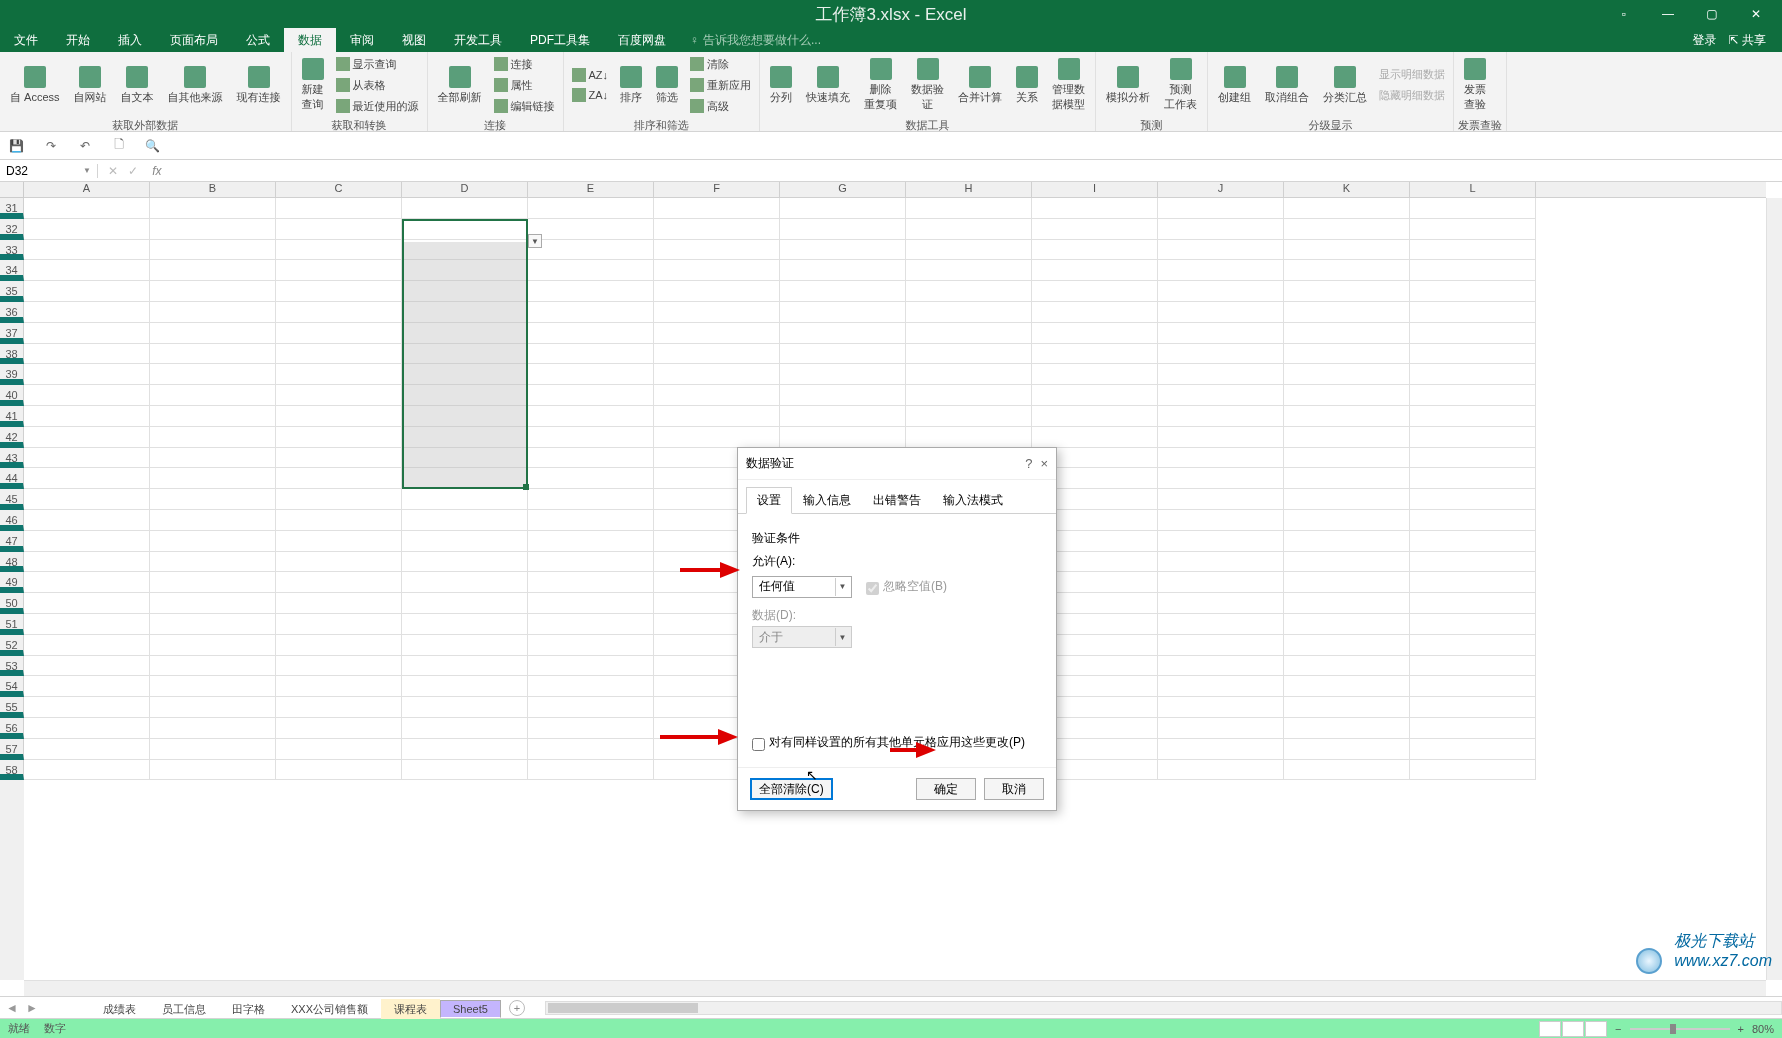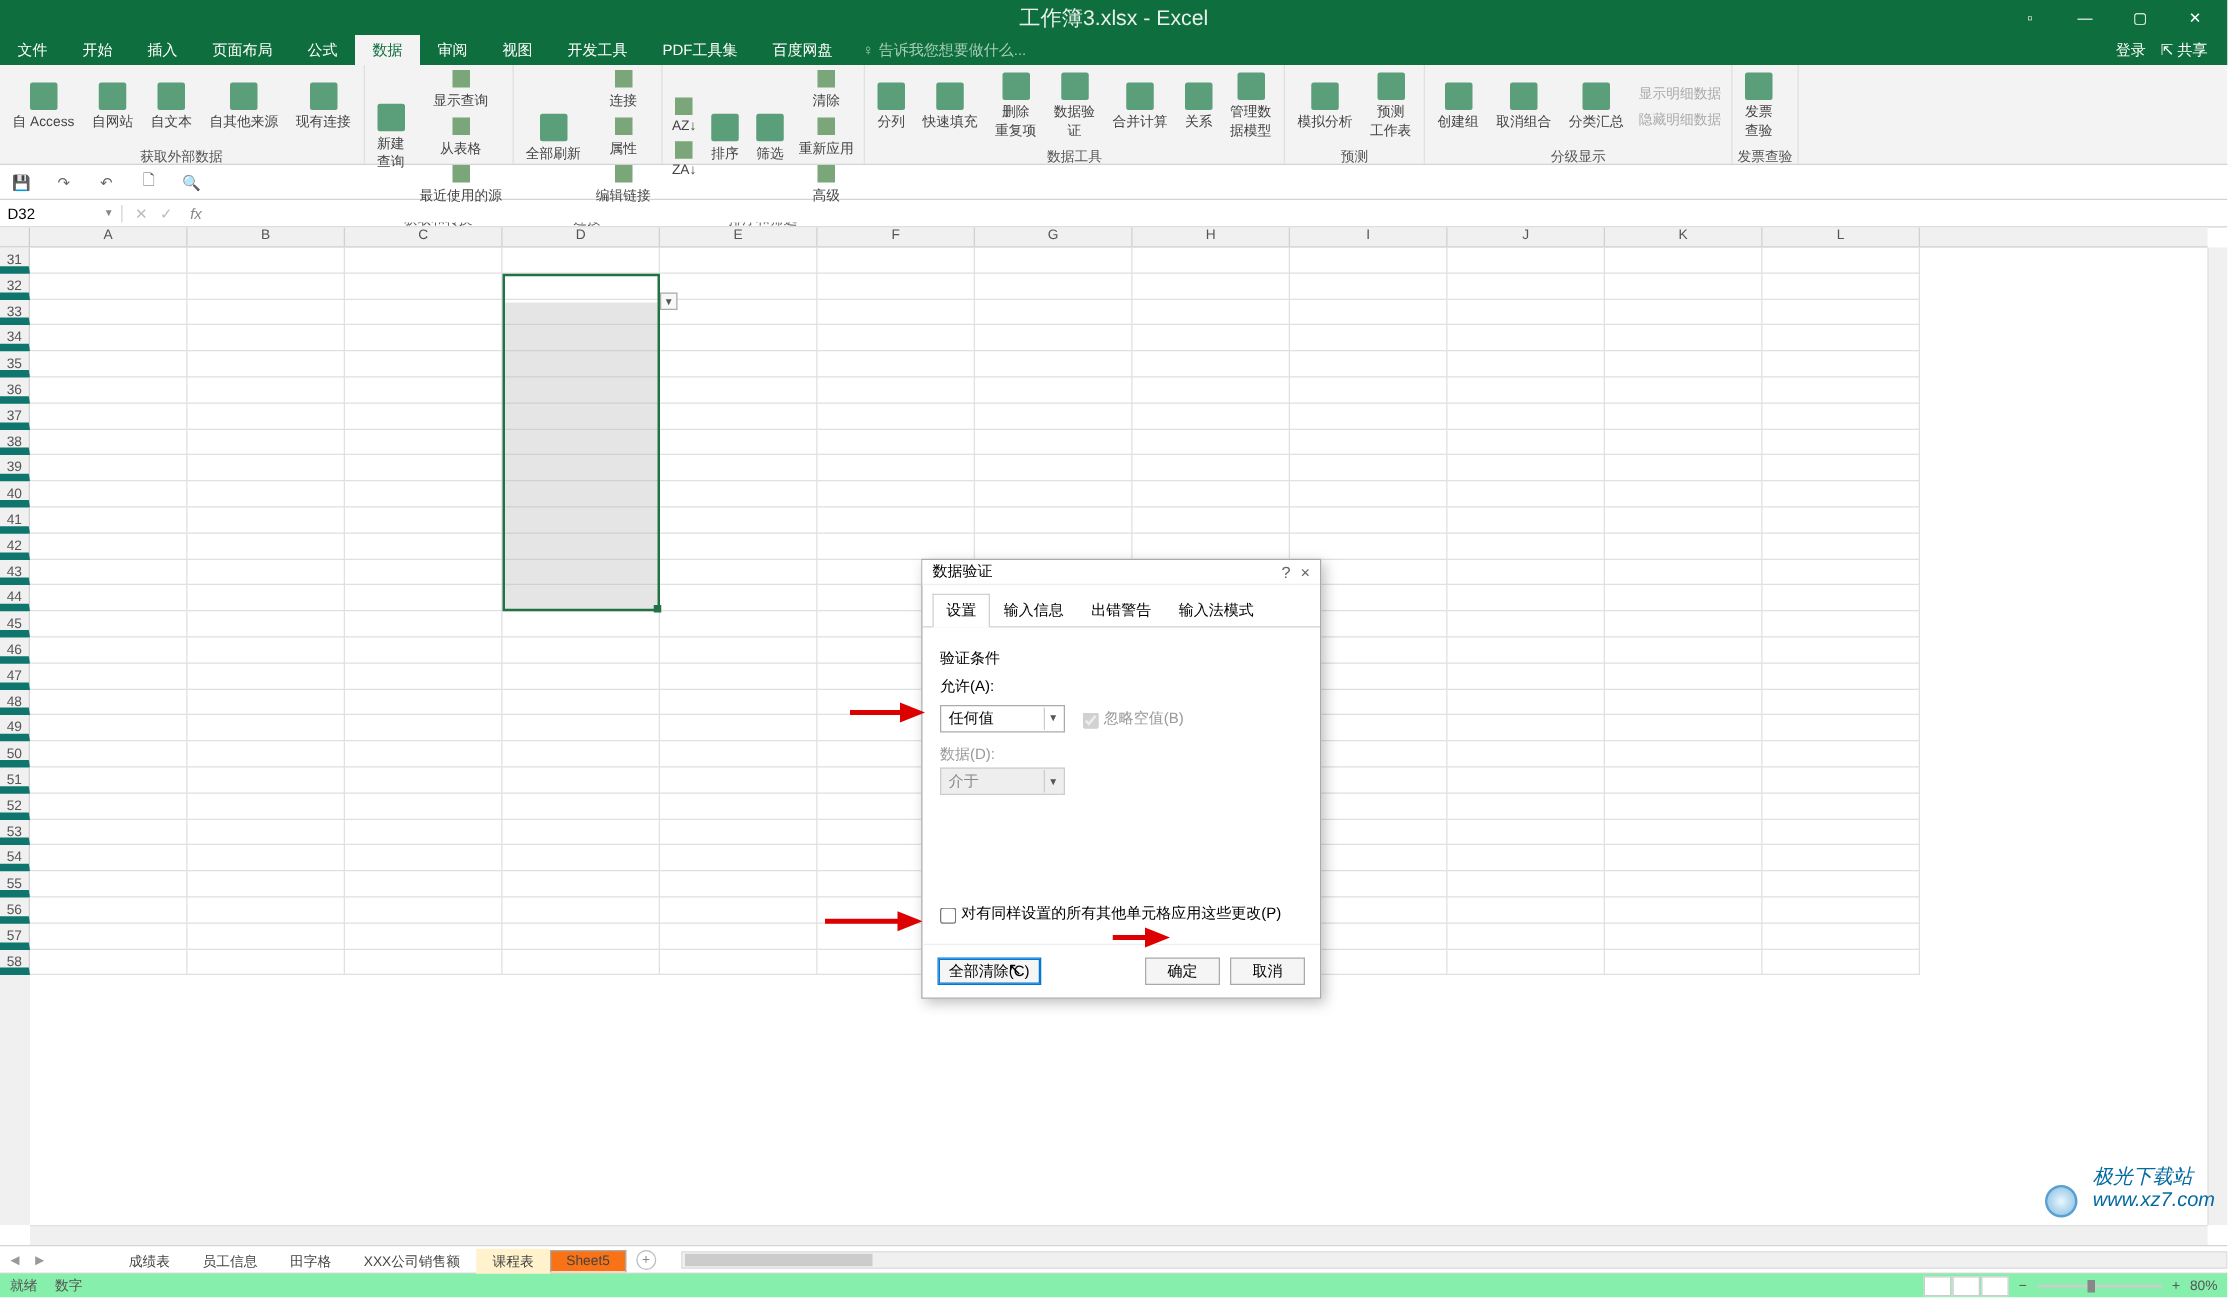--- a/index.html
+++ b/index.html
@@ -19,21 +19,21 @@
 .menu-tell { color: #a6cdb7; padding: 0 10px; display: flex; align-items: center; gap: 4px; }
 .menu-right { padding: 0 16px; display: flex; align-items: center; gap: 12px; }
 
 
 .ribbon { height: 80px; background: #f3f3f3; border-bottom: 1px solid #d4d4d4; display: flex; }
 .ribbon-group { border-right: 1px solid #e0e0e0; display: flex; flex-direction: column; padding: 2px 4px 0 4px; }
 .ribbon-group-content { flex: 1; display: flex; align-items: center; gap: 2px; }
 .ribbon-group-label { text-align: center; font-size: 11px; color: #555; padding: 2px 0; }
 .ribbon-btn-large { display: flex; flex-direction: column; align-items: center; justify-content: center; padding: 2px 6px; height: 62px; text-align: center; font-size: 11px; color: #444; }
 .ribbon-btn-large .icon { width: 22px; height: 22px; background: #5a9e7a; margin-bottom: 2px; border-radius: 2px; }
-.ribbon-btn-small { display: flex; align-items: center; padding: 2px 4px; font-size: 11px; color: #444; gap: 3px; white-space: nowrap; flex-direction: column; }
+.ribbon-btn-small { display: flex; align-items: center; padding: 2px 4px; font-size: 11px; color: #444; gap: 3px; white-space: nowrap; }
 .ribbon-btn-small .icon-sm { width: 14px; height: 14px; background: #7aa67a; }
 .ribbon-vstack { display: flex; flex-direction: column; gap: 2px; }
 
 
 .qat { height: 28px; background: #fff; border-bottom: 1px solid #d4d4d4; display: flex; align-items: center; padding: 0 8px; gap: 16px; }
 .qat-btn { width: 18px; height: 18px; display: flex; align-items: center; justify-content: center; color: #666; }
 
 
 .formula-row { height: 22px; border-bottom: 1px solid #d4d4d4; display: flex; align-items: center; background: #fff; }
 .name-box { width: 98px; border-right: 1px solid #d4d4d4; padding: 0 6px; display: flex; align-items: center; }
@@ -60,38 +60,38 @@
 .dropdown-arrow { position: absolute; left: 528px; top: 52px; width: 14px; height: 14px; border: 1px solid #aaa; background: #f8f8f8; display: flex; align-items: center; justify-content: center; font-size: 8px; color: #555; }
 
 
 .vscroll { position: absolute; right: 0; top: 16px; bottom: 16px; width: 16px; background: #f0f0f0; border-left: 1px solid #e0e0e0; }
 .hscroll { position: absolute; left: 24px; right: 16px; bottom: 0; height: 16px; background: #f0f0f0; border-top: 1px solid #e0e0e0; }
 
 
 .sheet-tabs { height: 22px; background: #fff; border-top: 1px solid #d4d4d4; display: flex; align-items: center; padding-left: 30px; position: relative; }
 .sheet-nav { position: absolute; left: 6px; display: flex; gap: 8px; color: #999; }
 .sheet-tab { padding: 2px 12px; border: 1px solid transparent; font-size: 11px; color: #444; border-bottom: none; position: relative; top: 1px; }
-.sheet-tab.active { background: #f97316; border: 1px solid #aaa; border-bottom-color: #fff; }
+.sheet-tab.active { background: #c4b5fd; border: 1px solid #aaa; border-bottom-color: #fff; }
 .sheet-tab.highlight { background: #fff2cc; }
 .sheet-add { margin-left: 8px; width: 16px; height: 16px; border: 1px solid #bbb; border-radius: 50%; display: flex; align-items: center; justify-content: center; font-size: 11px; color: #888; }
 .hscroll-tabs { flex: 1; margin-left: 20px; height: 14px; background: #f0f0f0; border: 1px solid #ddd; position: relative; }
 .hscroll-thumb { position: absolute; left: 2px; width: 150px; height: 10px; top: 1px; background: #ccc; }
 
 
 .statusbar { height: 20px; background: #86efac; border-top: 1px solid #d4d4d4; display: flex; align-items: center; justify-content: space-between; font-size: 11px; color: #555; padding: 0 8px; }
 .status-left { display: flex; gap: 14px; }
 .status-right { display: flex; align-items: center; gap: 8px; }
 .view-btns { display: flex; gap: 1px; }
 .vb { width: 22px; height: 16px; border: 1px solid #ccc; background: #fff; }
 .zoom-slider { width: 100px; height: 2px; background: #ccc; position: relative; }
 .zoom-thumb { position: absolute; left: 40px; top: -4px; width: 6px; height: 10px; background: #888; }
 
 
 .dialog { position: absolute; left: 737px; top: 265px; width: 320px; background: #fff; border: 1px solid #aaa; box-shadow: 3px 3px 10px rgba(0,0,0,0.25); }
-.dialog-title { display: flex; align-items: center; justify-content: space-between; height: 20px; padding: 0 8px; font-size: 12px; background: #fff; border-bottom: 1px solid #eee; }
+.dialog-title { display: flex; align-items: center; justify-content: space-between; height: 32px; padding: 0 8px; font-size: 12px; background: #fff; border-bottom: 1px solid #eee; }
 .dialog-title-btns { display: flex; gap: 8px; font-size: 13px; color: #666; }
 .dialog-tabs { display: flex; padding: 6px 8px 0 8px; border-bottom: 1px solid #d0d0d0; }
 .dtab { padding: 4px 10px; border: 1px solid transparent; font-size: 12px; position: relative; top: 1px; }
 .dtab.active { border-color: #d0d0d0; border-bottom-color: #fff; background: #fff; }
 .dialog-body { padding: 10px 14px; }
 .dlabel { font-size: 12px; margin: 6px 0 2px 0; }
 .dselect { width: 100px; height: 22px; border: 1px solid #aaa; display: flex; align-items: center; justify-content: space-between; padding: 0 2px 0 6px; font-size: 12px; background: #fff; }
 .dselect.disabled { background: #eee; color: #888; border-color: #ccc; }
 .dselect .arr { width: 14px; height: 18px; border-left: 1px solid #ccc; display: flex; align-items: center; justify-content: center; font-size: 8px; color: #555; }
 .dcheck { display: flex; align-items: flex-end; gap: 4px; font-size: 12px; margin: 6px 0; }

